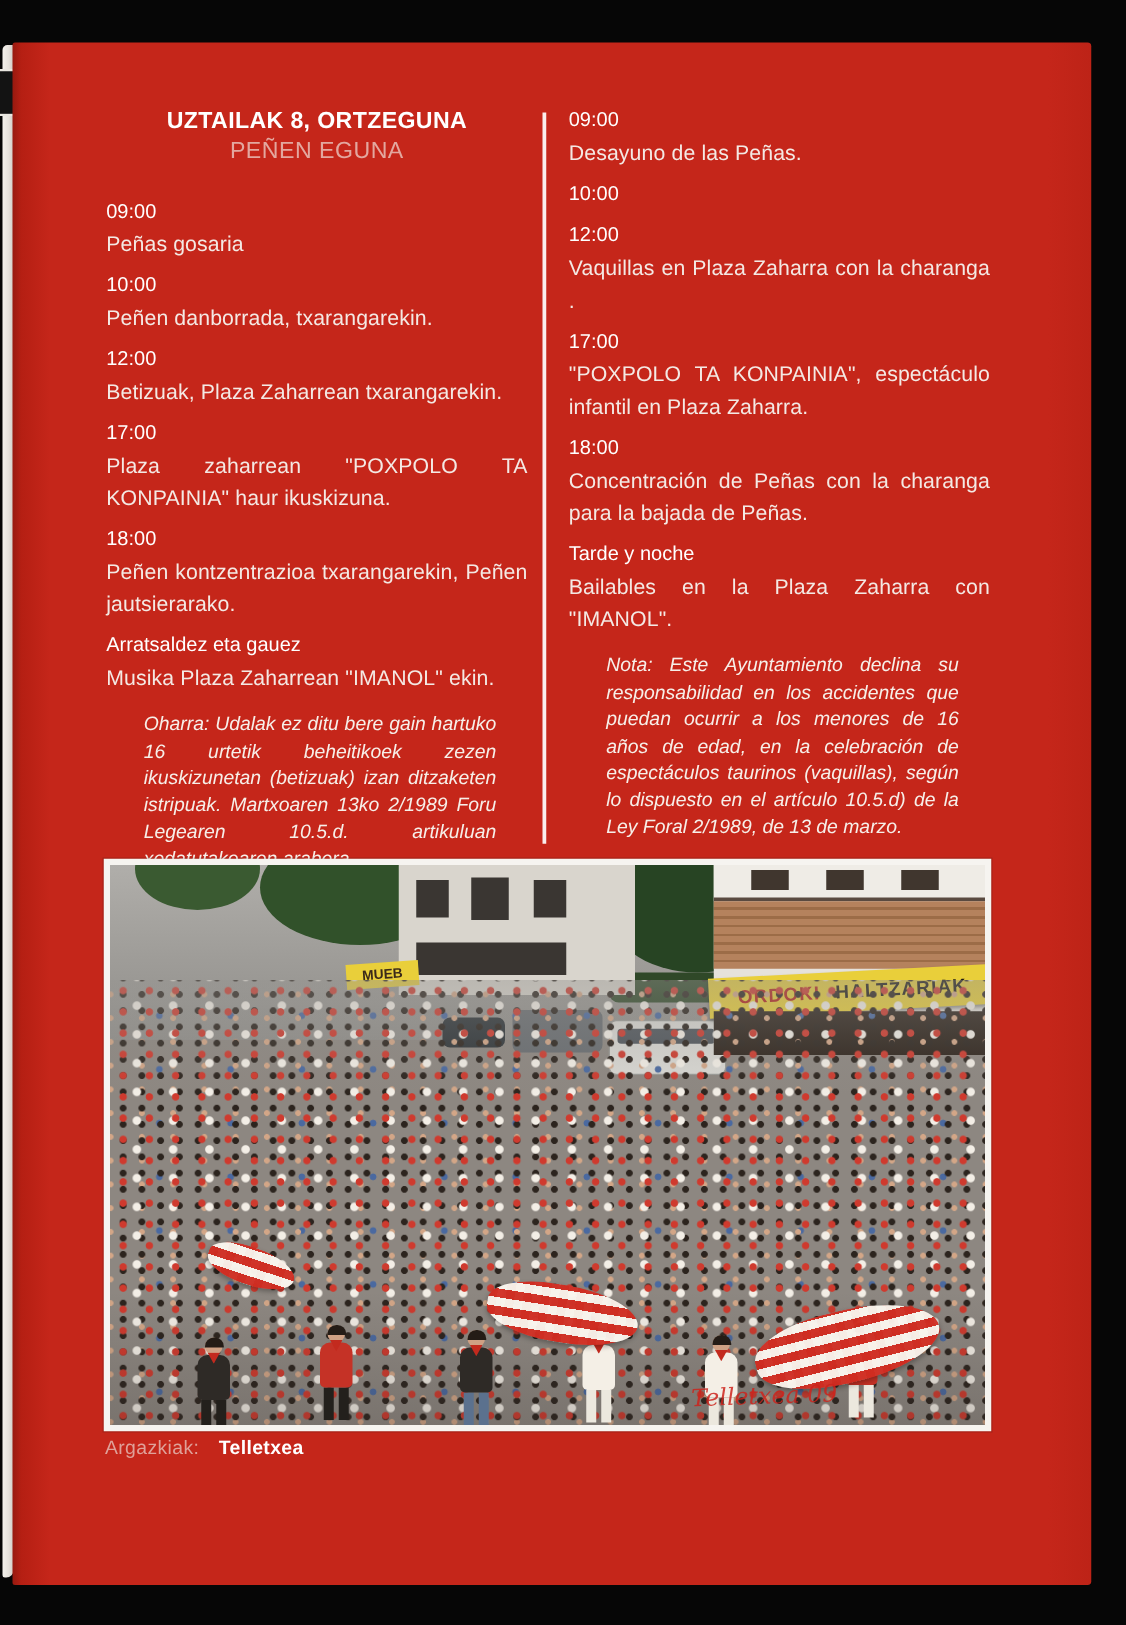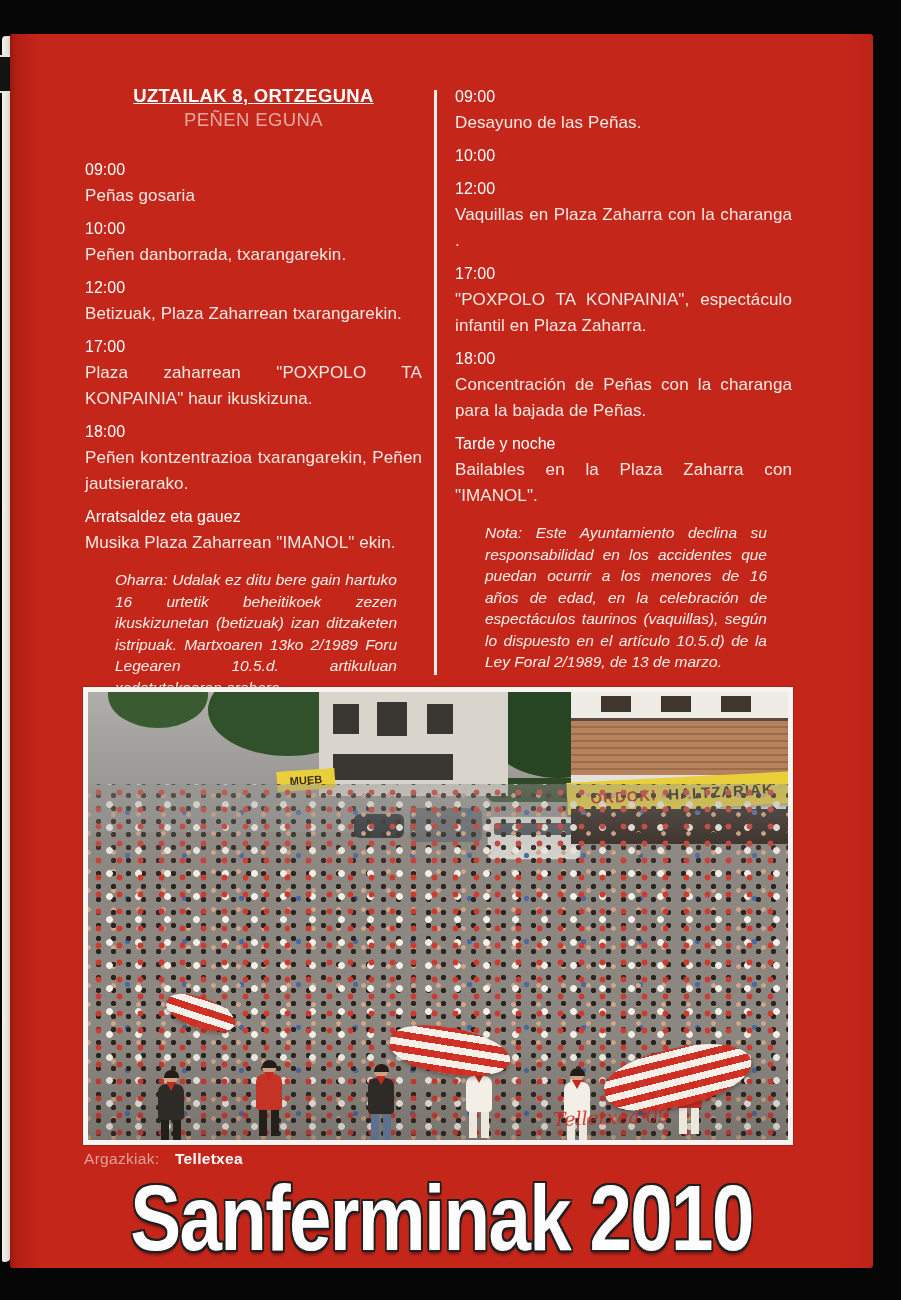--- a/index.html
+++ b/index.html
@@ -28,21 +28,21 @@
   }
   .divider{
     position:absolute;left:424px;top:56px;width:3px;height:585px;
     background:rgba(255,255,255,.92);
   }
   
   .col{position:absolute;top:50px;width:337px;}
   .col.left{left:75px;}
   .col.right{left:445px;}
   .col-header{text-align:center;margin-bottom:25px;}
-  .col-header .h1{font-weight:bold;font-size:18.5px;line-height:24px;color:#ffffff;letter-spacing:.3px;text-decoration:underline;}
+  .col-header .h1{font-weight:bold;font-size:18.5px;line-height:24px;color:#ffffff;letter-spacing:.3px;}
   .col-header .h2{font-size:18.5px;line-height:24px;color:#e3a79f;letter-spacing:.4px;}
   .item{margin-bottom:7px;}
   .item .time{font-weight:normal;font-size:16px;line-height:26px;color:#ffffff;}
   .item .desc{font-size:17px;line-height:26px;text-align:justify;color:#f4e9e4;letter-spacing:.1px;}
   .note{
     margin:13px 0 0 30px;width:282px;
     font-style:italic;font-size:15.5px;line-height:21.5px;
     text-align:justify;color:#f7efe9;
   }
   
@@ -290,17 +290,14 @@
       <div class="ging g3"></div>
       <div class="watermark">Telletxea 09</div>
     </div>
   </div>
 
   <div class="caption">
     <span class="cap-label">Argazkiak:</span>
     <span class="cap-name">Telletxea</span>
   </div>
 
-  <div class="big-title">
-    <span>Sanferminak 2010</span>
-  </div>
 
 </div>
 
 </body></html>

